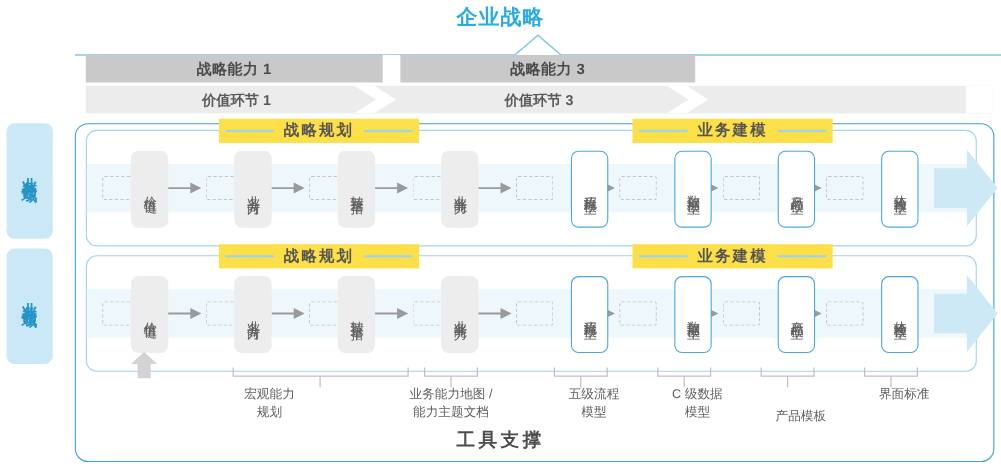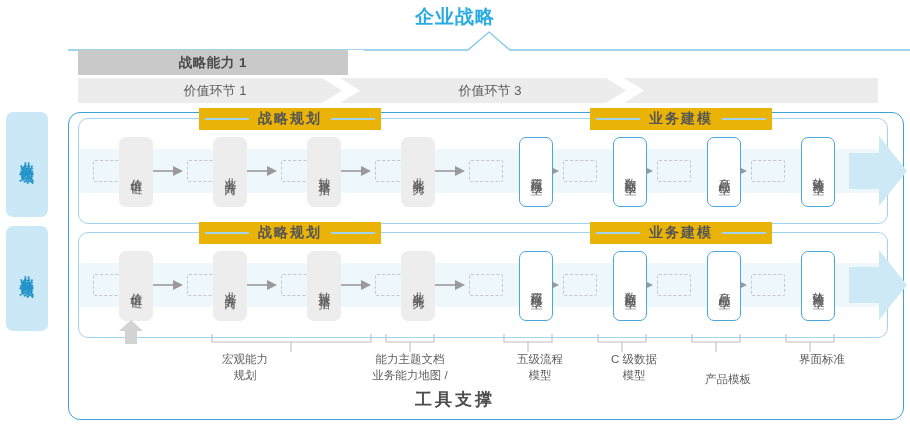--- a/index.html
+++ b/index.html
@@ -34,20 +34,21 @@
     background:#c9c9c9;color:#4a4a4a;font-size:13.5px;font-weight:bold;
     display:flex;align-items:center;justify-content:center;
     height:25px;letter-spacing:.5px;white-space:nowrap;text-align:right;
   }
   .cap-gap{width:8px;height:25px;background:#ffffff;}
 
   
   .vl-band{
     position:absolute;left:78px;top:78px;width:824px;height:25px;
     background:#ececec;
+    font-weight:bold;
   }
   .vl-labels{
     position:absolute;left:0;top:0;width:100%;height:25px;display:flex;
   }
   .vl-cell{
     display:flex;align-items:center;justify-content:center;height:25px;
     font-size:13px;color:#5a5a5a;white-space:nowrap;
   }
 
   
@@ -87,29 +88,29 @@
 
   .row-arrow{
     position:absolute;right:-22px;top:14px;width:60px;height:76px;
     pointer-events:none;
   }
 
   
   .sec-title{
     position:absolute;top:-11px;height:22px;
     display:flex;align-items:center;gap:9px;
-    background:#eab308;padding:0 6px;text-align:center;
+    background:#fde047;padding:0 6px;text-align:center;
   }
   .sec-title .line{width:44px;height:1.4px;background:#9fd4ee;display:block;}
   .sec-title .txt{
     font-size:14px;font-weight:bold;color:#555555;letter-spacing:2px;
     white-space:nowrap;
   }
   .sec-plan{left:120px;}
-  .sec-model{left:511px;}
+  .sec-model{left:496px;}
 
   
   .node{
     position:absolute;top:18px;width:34px;height:70px;
     border-radius:7px;
     display:flex;align-items:center;justify-content:center;
     box-sizing:border-box;
   }
   .node .ntext{
     writing-mode:vertical-rl;
@@ -159,20 +160,21 @@
   </div>
 
   <svg class="vision-connector" viewBox="0 0 842 22" preserveAspectRatio="none">
     <polyline points="0,20 400,20 421,2 442,20 842,20" fill="none" stroke="#7fc7e8" stroke-width="1.3"></polyline>
   </svg>
 
   <div class="cap-band">
     <div class="cap-cell" style="width:270px">战略能力 1</div>
     <div class="cap-gap"></div>
     <div class="cap-gap"></div>
+    <div class="cap-cell" style="width:268px">战略能力 3</div>
   </div>
 
   <div class="vl-band">
     <svg width="824" height="25" viewBox="0 0 824 25" style="position:absolute;left:0;top:0;">
       <path d="M262,0 L282,12.5 L262,25 L244,25 L264,12.5 L244,0 Z" fill="#ffffff"></path>
       <path d="M546,0 L566,12.5 L546,25 L528,25 L548,12.5 L528,0 Z" fill="#ffffff"></path>
       <path d="M824,0 L824,25 L806,25 L824,12.5 L806,0 Z" fill="#ffffff"></path>
       <path d="M806,0 L826,12.5 L806,25 L800,25 L800,0 Z" fill="#ffffff"></path>
     </svg>
     <div class="vl-labels">
@@ -369,22 +371,22 @@
   <svg class="up-arrow" viewBox="0 0 26 24">
     <polygon points="13,0 25,11 19,11 19,24 7,24 7,11 1,11" fill="#d3d3d3"></polygon>
   </svg>
 
 
   <div class="foot-label" style="left:195px;top:352px;width:100px">
     <div>宏观能力</div>
     <div>规划</div>
   </div>
   <div class="foot-label" style="left:345px;top:352px;width:130px">
+    <div>业务能力地图 /</div>
     <div>能力主题文档</div>
-    <div>业务能力地图 /</div>
   </div>
   <div class="foot-label" style="left:495px;top:352px;width:90px">
     <div>五级流程</div>
     <div>模型</div>
   </div>
   <div class="foot-label" style="left:589px;top:352px;width:90px">
     <div>C 级数据</div>
     <div>模型</div>
   </div>
   <div class="foot-label" style="left:683px;top:372px;width:90px">

